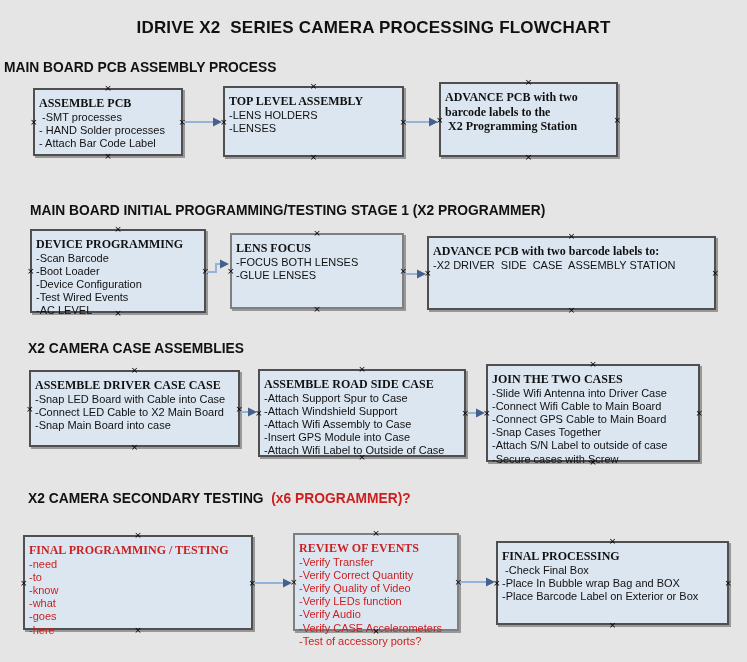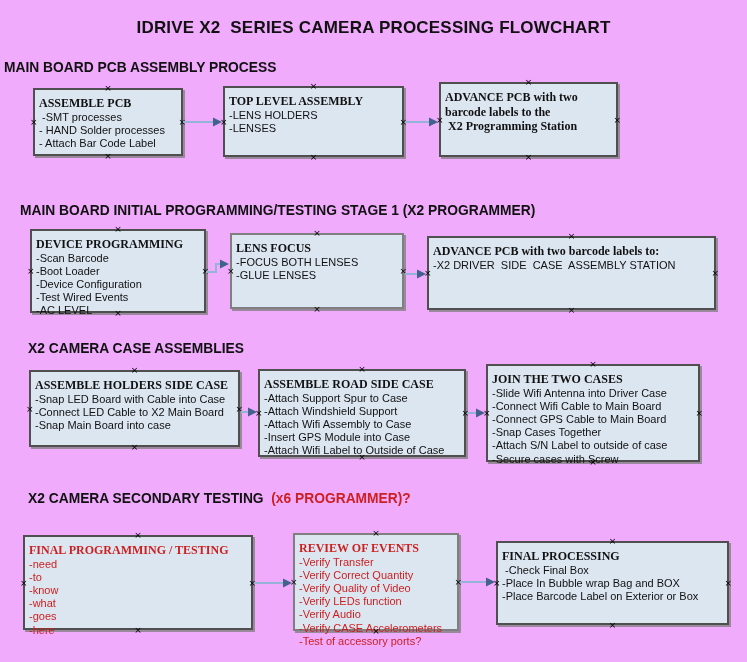--- a/index.html
+++ b/index.html
@@ -1,30 +1,30 @@
 <!DOCTYPE html>
 <html style="--box-fill: #dce6f1; --box-border: #4f4f4f; --black-text: #111111; --red-text: #cc1f1f; --arrow-line: #95b3d7; --arrow-head: #44618e;"><head>
 <meta charset="utf-8">
 <style>
   html,body { margin:0; padding:0; background:#ffffff; }
   #canvas {
-    position:relative; width:747px; height:662px; background:#f0abfc;
+    position:relative; width:747px; height:662px; background:#e5e5e5;
     font-family:"Liberation Sans", sans-serif; color:var(--black-text,#111);
     overflow:hidden;
   }
   .page-title {
     position:absolute; top:18px; left:0; width:747px; text-align:center;
     font-size:17px; font-weight:bold; letter-spacing:.2px; white-space:pre;
   }
   .sec-heading {
     position:absolute; font-size:13.8px; font-weight:bold; white-space:pre;
   }
   .sec-heading .red-part { color:var(--red-text,#cc1f1f); }
   .h1-pos { left:4px; top:60px; }
-  .h2-pos { left:20px; top:203px; }
+  .h2-pos { left:30px; top:203px; }
   .h3-pos { left:28px; top:341px; }
   .h4-pos { left:28px; top:491px; }
 
   .fbox {
     position:absolute; box-sizing:border-box;
     background:var(--box-fill,#dce6f1);
     border:2px solid var(--box-border,#4f4f4f);
     box-shadow:2px 2px 0 rgba(125,125,125,.75);
   }
   .fbox.gray-border { border-color:#7f7f7f; }
@@ -143,21 +143,21 @@
     <div class="items">
         <div class="item">-X2 DRIVER  SIDE  CASE  ASSEMBLY STATION</div>
       </div>
   <span class="handle h-t">×</span>
       <span class="handle h-b">×</span>
       <span class="handle h-l">×</span>
       <span class="handle h-r">×</span>
     </div>
 
   <div class="fbox s3b1">
-    <div class="box-title">ASSEMBLE HOLDERS SIDE CASE</div>
+    <div class="box-title">ASSEMBLE DRIVER CASE CASE</div>
     <div class="items">
         <div class="item">-Snap LED Board with Cable into Case</div>
         <div class="item">-Connect LED Cable to X2 Main Board</div>
         <div class="item">-Snap Main Board into case</div>
       </div>
   <span class="handle h-t">×</span>
       <span class="handle h-b">×</span>
       <span class="handle h-l">×</span>
       <span class="handle h-r">×</span>
     </div>

